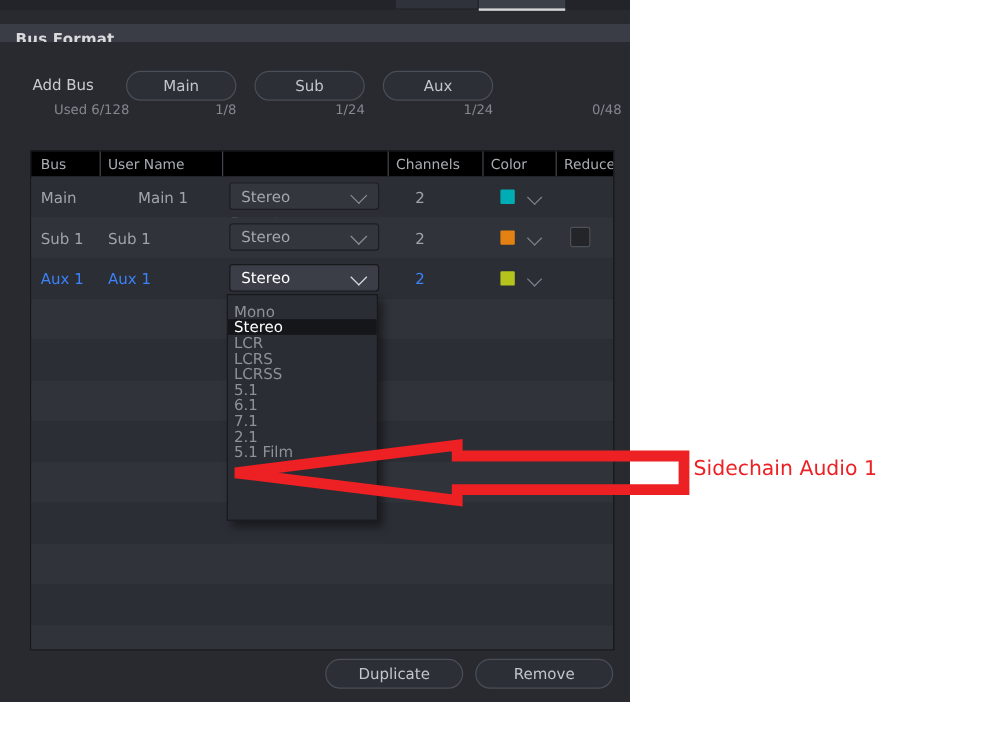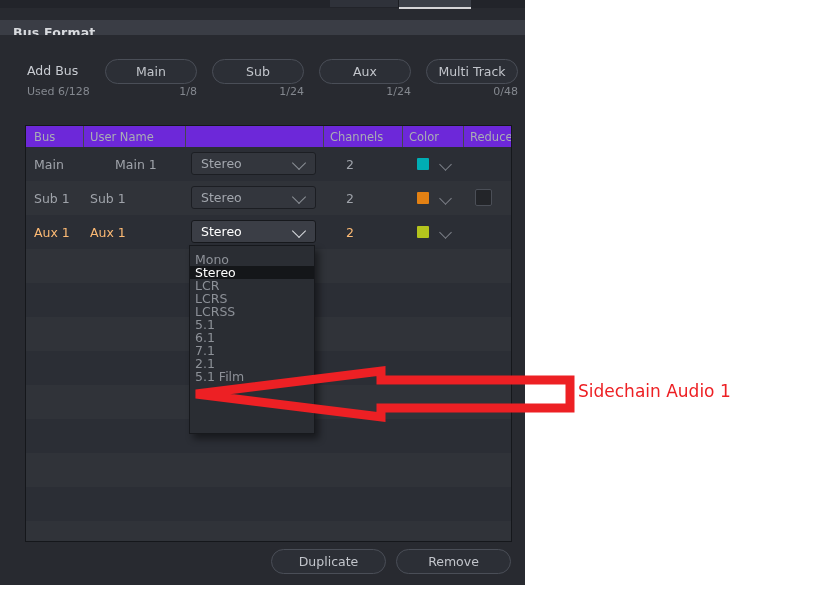--- a/index.html
+++ b/index.html
@@ -43,21 +43,21 @@
     position:absolute;left:0;top:35px;width:525px;height:550px;
     background:#282a30;
   }
 
   
   #addbus-row{position:absolute;left:0;top:22px;width:525px;height:50px;}
   .addbus-label{
     position:absolute;font-size:12.5px;color:#c9ccd2;
   }
   .addbus-used{
-    position:absolute;font-size:11px;color:#84888f;
+    position:absolute;font-size:11px;color:#84888f;margin-left:18px;
   }
   .pill-btn{
     position:absolute;height:25px;
     border:1px solid #4a4e57;border-radius:13px;
     background:#2c2f36;
     color:#c2c5cb;font-size:12.5px;
     display:flex;align-items:center;justify-content:center;
     box-sizing:border-box;
     font-family:"DejaVu Sans","Liberation Sans",sans-serif;
   }
@@ -65,33 +65,33 @@
 
   
   #table-frame{
     position:absolute;left:25px;top:90px;width:487px;height:417px;
     border:1px solid #15171b;
     background:#2b2e35;
     box-sizing:border-box;
     overflow:hidden;
   }
   #table-head{
-    position:relative;height:21px;background:#6d28d9;
+    position:relative;height:21px;background:#000000;
     border-bottom:1px solid #1d1f24;
   }
   #table-head .th{
     position:absolute;top:4px;font-size:11.5px;color:#a9adb4;
   }
   .colsep{position:absolute;top:0;width:1px;height:21px;background:#44474e;}
 
   .row{position:absolute;left:0;width:100%;height:34px;box-sizing:border-box;}
   .row.odd{background:#2b2e35;}
   .row.even{background:#303339;}
   .row .cell{position:absolute;font-size:12.5px;color:#9fa3aa;}
-  .row.active .cell{color:#fdba74;}
+  .row.active .cell{color:#3b82f6;}
 
   .fmt-btn{
     position:absolute;left:165px;top:5px;width:125px;height:23px;
     background:#33363d;border:1px solid #1c1e23;border-radius:3px;
     box-sizing:border-box;
   }
   .row.active .fmt-btn{background:#3b3e46;border-color:#17191d;}
   .fmt-btn .fmt-text{position:absolute;left:9px;top:3px;font-size:12.5px;color:#a3a7ae;}
   .row.active .fmt-btn .fmt-text{color:#ffffff;}
   .chev{
@@ -166,21 +166,20 @@
 
       <div class="pill-btn" style="left:105px;top:2px;width:92px;">Main</div>
       <div class="cnt" style="left:125px;top:28px;width:72px;">1/8</div>
 
       <div class="pill-btn" style="left:212px;top:2px;width:92px;">Sub</div>
       <div class="cnt" style="left:232px;top:28px;width:72px;">1/24</div>
 
       <div class="pill-btn" style="left:319px;top:2px;width:92px;">Aux</div>
       <div class="cnt" style="left:339px;top:28px;width:72px;">1/24</div>
 
-      <div class="pill-btn" style="left:426px;top:2px;width:92px;">Multi Track</div>
       <div class="cnt" style="left:446px;top:28px;width:72px;">0/48</div>
     </div>
 
     <div id="table-frame">
 
       <div id="table-head">
         <div class="th" style="left:8px;">Bus</div>
         <div class="colsep" style="left:57px;"></div>
         <div class="th" style="left:64px;">User Name</div>
         <div class="colsep" style="left:159px;"></div>

